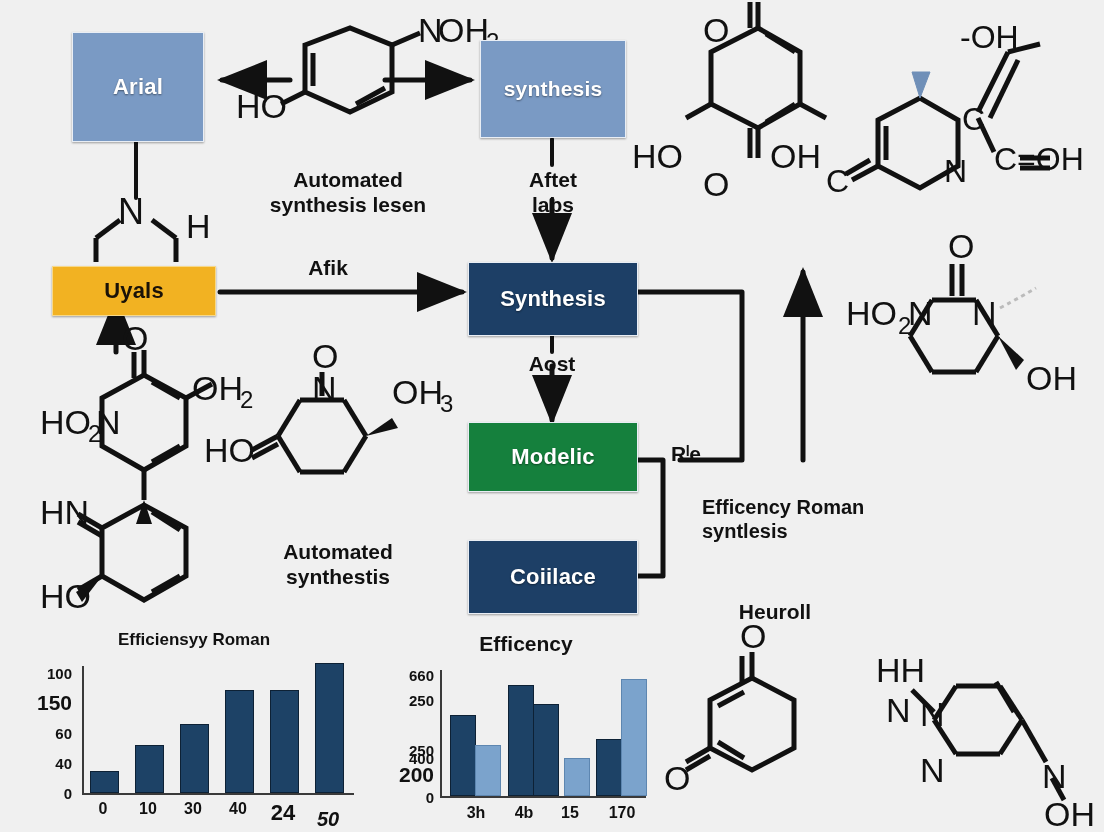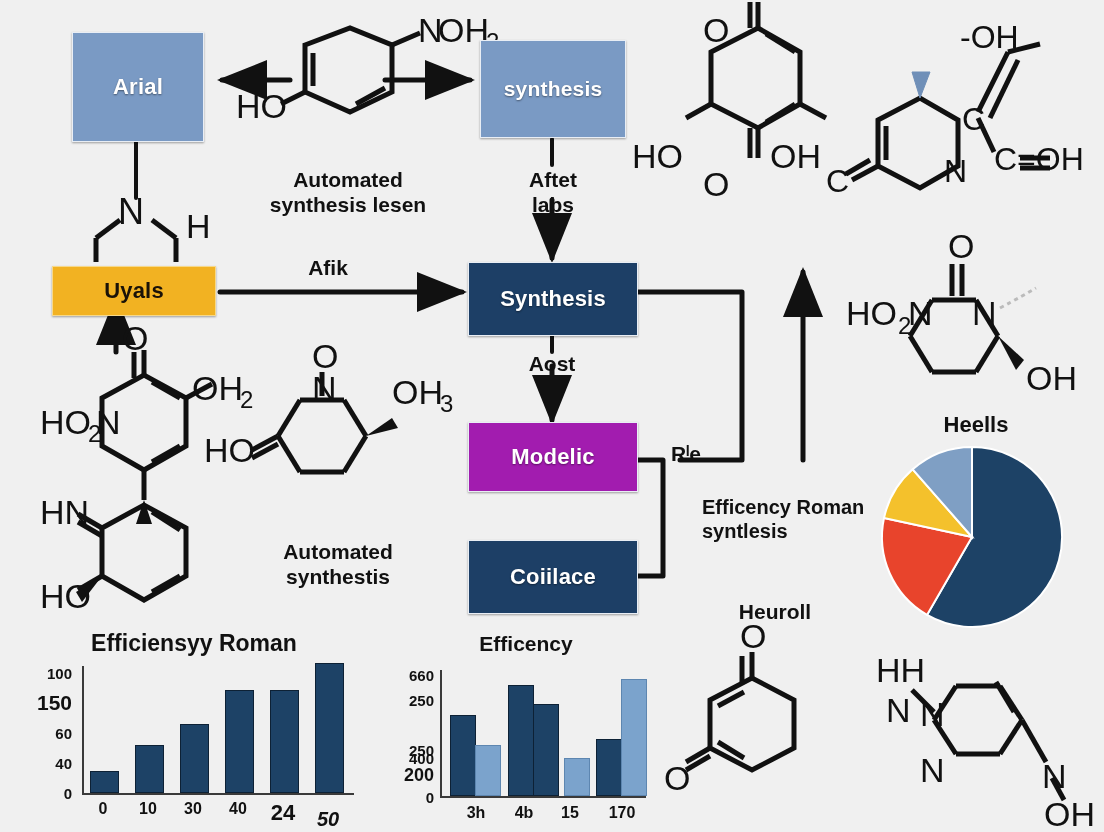--- a/index.html
+++ b/index.html
@@ -13,21 +13,21 @@
   
   .box{
     position:absolute;
     display:flex;align-items:center;justify-content:center;
     color:#fff;font-weight:bold;
     box-shadow:0 1px 2px rgba(0,0,0,.35);
     text-shadow:0 1px 2px rgba(0,0,0,.45);
     letter-spacing:.2px;
   }
   .box.light{background:#7a9ac4;border:1px solid #e9eef5;}
-  .box.mid{background:#a21caf;border:1px solid #e9eef5;}
+  .box.mid{background:#15803d;border:1px solid #e9eef5;}
   .box.dark{background:#1d3f66;border:1px solid #e9eef5;}
   .box.yellow{background:#f2b222;border:1px solid #f7d98b;color:#1a1208;text-shadow:none;}
   
   .lbl{
     position:absolute;color:#111;font-weight:bold;
     line-height:1.18;text-align:center;white-space:pre-line;
   }
   .lbl.left{text-align:left;}
   
   svg.layer{position:absolute;left:0;top:0;width:1104px;height:832px;pointer-events:none;}
@@ -278,21 +278,21 @@
 
   <div class="lbl left" style="left:702px;top:496px;width:230px;font-size:20px;">Efficency Roman
 syntlesis</div>
 
   <div class="lbl" style="left:250px;top:540px;width:176px;font-size:21px;">Automated
 synthestis</div>
 
   <div class="lbl" style="left:710px;top:600px;width:130px;font-size:21px;">Heuroll</div>
 
   <div class="chart" style="left:34px;top:630px;width:320px;height:200px;">
-    <div class="chart-title" style="top:0;font-size:23px;">Efficiensyy Roman</div>
+    <div class="chart-title" style="top:0;font-size:17px;">Efficiensyy Roman</div>
 
     <div class="ylab" style="top:43px;width:40px;left:-2px;font-size:15px;">100</div>
     <div class="ylab" style="top:73px;width:40px;left:-2px;font-size:21px;">150</div>
     <div class="ylab" style="top:103px;width:40px;left:-2px;font-size:15px;">60</div>
     <div class="ylab" style="top:133px;width:40px;left:-2px;font-size:15px;">40</div>
     <div class="ylab" style="top:163px;width:40px;left:-2px;font-size:15px;">0</div>
 
     <div class="axisline" style="left:48px;top:36px;width:2px;height:128px;"></div>
     <div class="axisline" style="left:48px;top:163px;width:272px;height:2px;"></div>
 
@@ -313,21 +313,21 @@
     <div class="xlab" style="left:294px;top:178px;font-size:20px;font-style:italic;">50</div>
   </div>
 
   <div class="chart" style="left:396px;top:632px;width:260px;height:200px;">
     <div class="chart-title" style="top:0;font-size:21px;">Efficency</div>
 
     <div class="ylab" style="top:43px;width:44px;left:-6px;font-size:15px;">660</div>
     <div class="ylab" style="top:68px;width:44px;left:-6px;font-size:15px;">250</div>
     <div class="ylab" style="top:93px;width:44px;left:-6px;font-size:15px;margin-top:33px;">400</div>
     <div class="ylab" style="top:118px;width:44px;left:-6px;font-size:15px;">250</div>
-    <div class="ylab" style="top:143px;width:44px;left:-6px;font-size:18px;">200</div>
+    <div class="ylab" style="top:143px;width:44px;left:-6px;font-size:21px;">200</div>
     <div class="ylab" style="top:165px;width:44px;left:-6px;font-size:15px;">0</div>
 
     <div class="axisline" style="left:44px;top:38px;width:2px;height:128px;"></div>
     <div class="axisline" style="left:44px;top:164px;width:206px;height:2px;"></div>
 
     <div style="position:absolute;left:46px;top:36px;width:204px;height:128px;">
       <div class="bar d" style="left:8px;  width:24px; height:79px;"></div>
       <div class="bar l" style="left:33px; width:24px; height:49px;"></div>
       <div class="bar d" style="left:66px; width:24px; height:109px;"></div>
       <div class="bar d" style="left:91px; width:24px; height:90px;"></div>
@@ -335,29 +335,14 @@
       <div class="bar d" style="left:154px;width:24px; height:55px;"></div>
       <div class="bar l" style="left:179px;width:24px; height:115px;"></div>
     </div>
 
     <div class="xlab" style="left:80px; top:172px;font-size:16px;">3h</div>
     <div class="xlab" style="left:128px;top:172px;font-size:16px;">4b</div>
     <div class="xlab" style="left:174px;top:172px;font-size:16px;">15</div>
     <div class="xlab" style="left:226px;top:172px;font-size:16px;">170</div>
   </div>
 
-  <div class="pie-wrap" style="left:856px;top:412px;width:240px;height:220px;">
-    <div class="pie-title" style="top:0;font-size:22px;">Heells</div>
-    <svg style="position:absolute;left:16px;top:32px;" width="200" height="186" viewBox="0 0 200 186">
-      <g transform="translate(100,93)">
-
-        <path d="M0,0 L0,-90 A90,90 0 1,1 -45.0,77.9 Z" fill="#1d4266" stroke="#fff" stroke-width="2"></path>
-
-        <path d="M0,0 L-45.0,77.9 A90,90 0 0,1 -88.0,-18.9 Z" fill="#e8442c" stroke="#fff" stroke-width="2"></path>
-
-        <path d="M0,0 L-88.0,-18.9 A90,90 0 0,1 -59.3,-67.7 Z" fill="#f4c12c" stroke="#fff" stroke-width="2"></path>
-
-        <path d="M0,0 L-59.3,-67.7 A90,90 0 0,1 0,-90 Z" fill="#7f9fc4" stroke="#fff" stroke-width="2"></path>
-      </g>
-    </svg>
-  </div>
 
 </div>
 
 </body></html>

